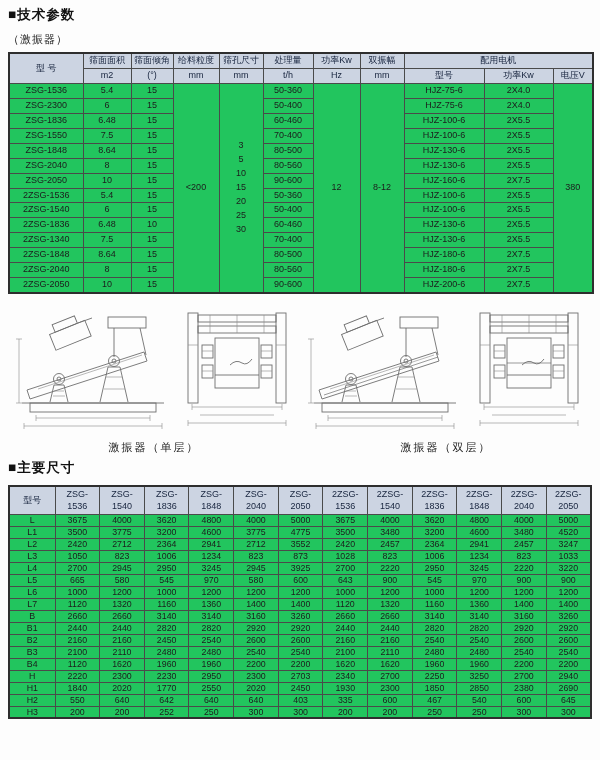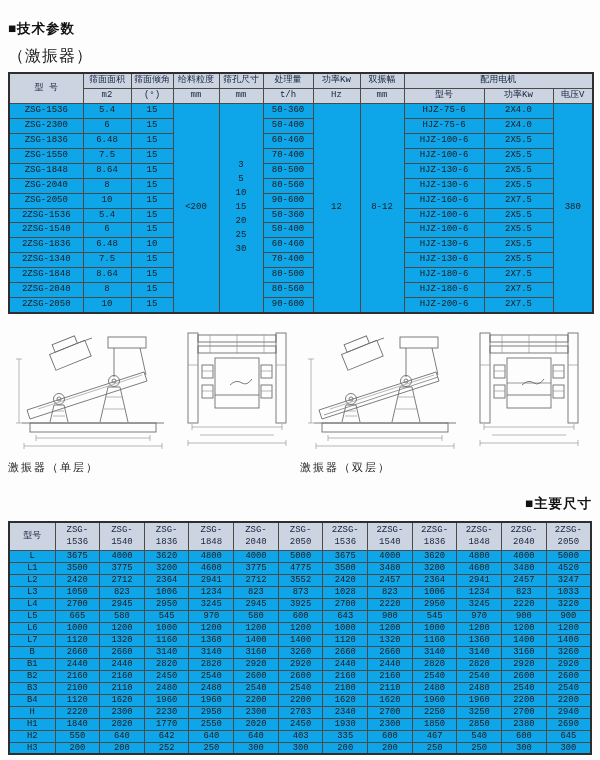--- a/index.html
+++ b/index.html
@@ -2,46 +2,46 @@
 <html><head>
 <meta charset="utf-8">
 <style>
   * { box-sizing: border-box; }
   html,body { margin:0; padding:0; }
   body {
     width:600px; height:760px; background:#fdfdfd;
     font-family:"Liberation Sans","DejaVu Sans",sans-serif;
     color:#1c1c1c; overflow:hidden;
   }
-  .page { padding:17px 8px 0 8px;font-family:Liberation Mono, monospace; }
+  .page { padding:3px 8px 0 8px; }
 
   .section-title { font-size:13.5px; font-weight:bold; margin:3px 0 0 0; color:#111; letter-spacing:1px; }
-  .subtitle { font-size:16px; margin:8px 0 5px 0; color:#222; letter-spacing:1px; }
+  .subtitle { font-size:11px; margin:8px 0 5px 0; color:#222; letter-spacing:1px; }
 
   table { border-collapse:collapse; table-layout:fixed; width:584px;
-          border:2px solid #2e2e2e; background:#0ea5e9; }
+          border:2px solid #2e2e2e; background:#22c55e; }
   th, td {
     border:1px solid #4a4a4a; text-align:center; vertical-align:middle;
     font-size:9px; padding:0 1px; line-height:1.55; white-space:pre-line;
     overflow:hidden; color:#1c1c1c;
   }
   thead th { background:#ccd4e2; font-weight:normal; color:#16233d; }
   .exciter-table thead th { height:15px; }
   .exciter-table tbody td { height:14px; }
   .dims-table thead th { height:28px; line-height:1.35; }
   .dims-table tbody td { height:12px; font-size:8.8px; line-height:1.2; }
 
   .diagrams { display:flex; width:584px; margin-top:5px; }
-  .diagram-group { width:50%; display:flex; flex-direction:column; }
+  .diagram-group { width:50%; display:flex; flex-direction:column; align-items:center; }
   .diagram-views { display:flex; align-items:flex-end; justify-content:center; gap:6px; height:138px; }
   .diagram-caption { font-size:11px; color:#222; margin-top:3px; letter-spacing:2px; }
   svg .ln { stroke:#6e6e6e; stroke-width:0.9; fill:none; }
   svg .thin { stroke:#8a8a8a; stroke-width:0.6; fill:none; }
 
-  .dims-title { margin-top:20px;text-align:right; }
+  .dims-title { margin-top:4px; }
 </style>
 </head>
 <body>
 
 <div class="page">
 
   <div class="section-title">■技术参数</div>
   <div class="subtitle">（激振器）</div>
 
   <table class="exciter-table">

